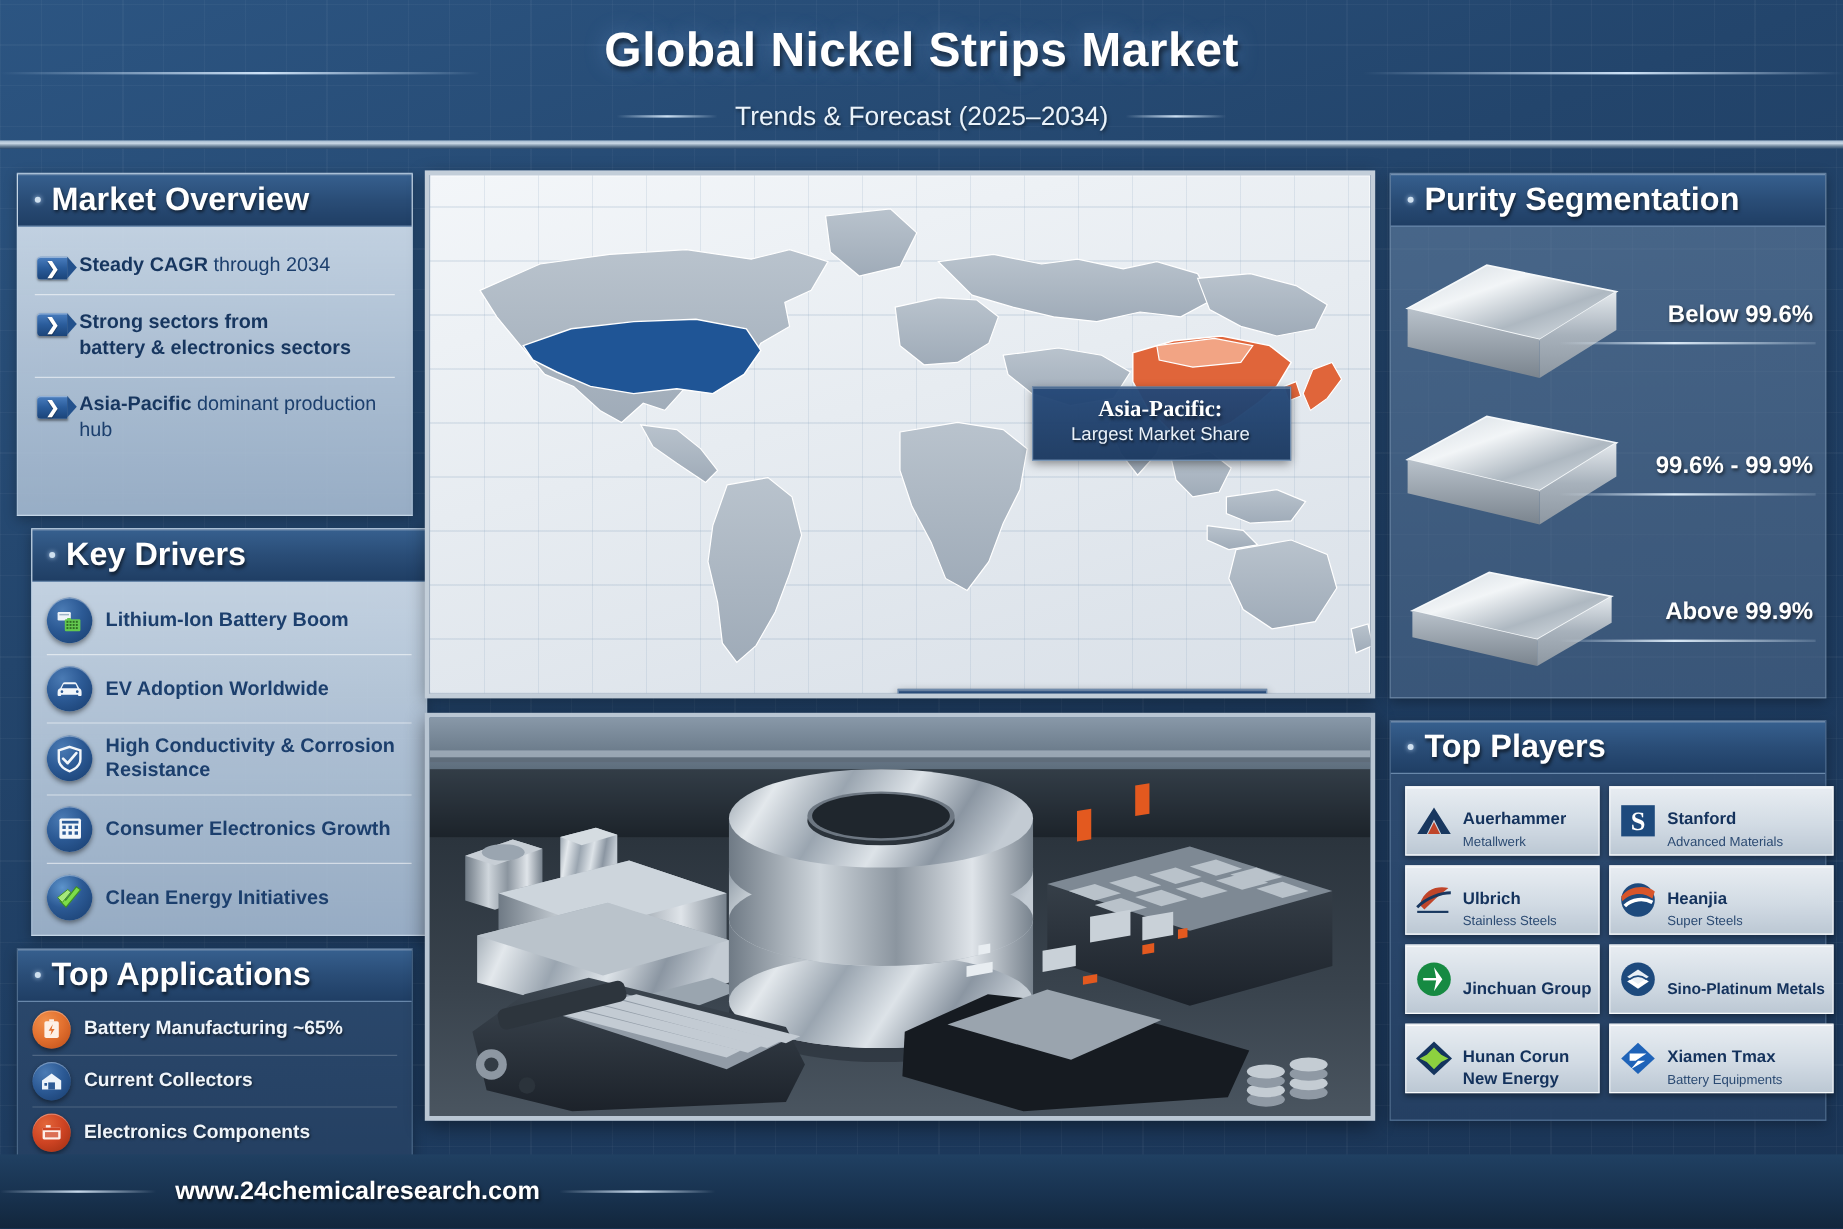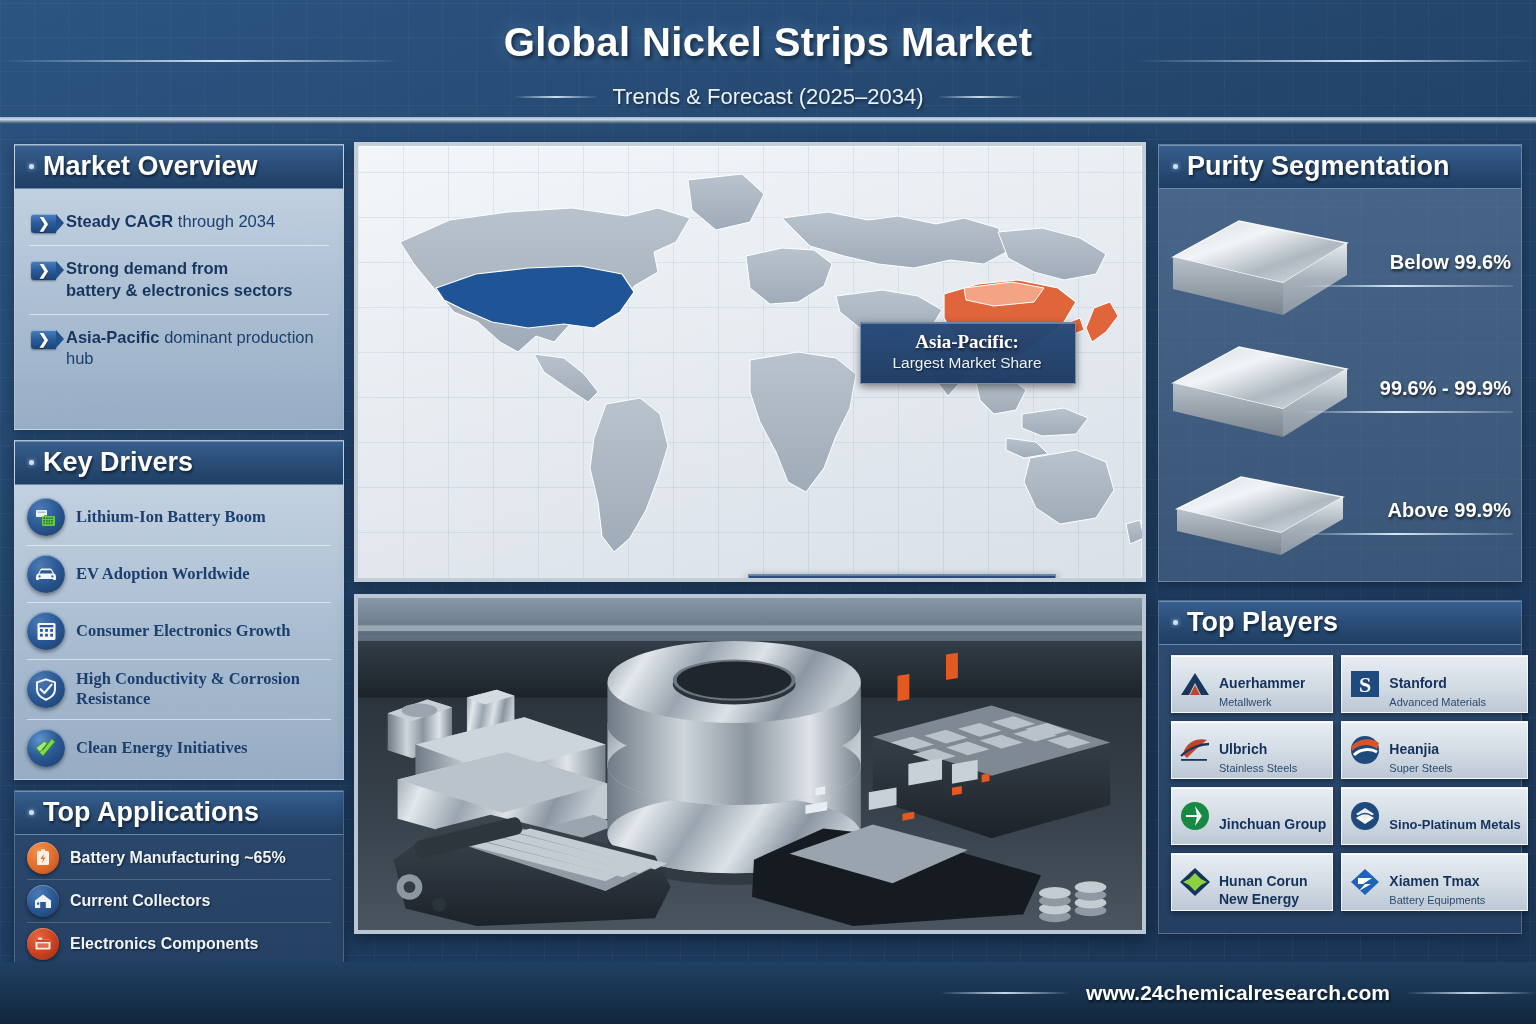--- a/index.html
+++ b/index.html
@@ -103,22 +103,22 @@
     border-top:9.5px solid transparent; border-bottom:9.5px solid transparent;
     border-left:8px solid #23518c;
   }
   .arrow-badge .chev{
     position:absolute; left:7px; top:2px; color:#fff; font-size:14px; font-weight:bold; line-height:15px;
     text-shadow:0 1px 1px rgba(0,0,0,.5);
   }
   .ov-text{ font-size:16.5px; line-height:1.32; color:#1c3f6d; }
   .ov-text b{ font-weight:bold; color:#17365f; }
 
-  #p-drivers{ left:14px; top:440px; width:330px; height:340px; }
-  .drv-list{ padding:4px 12px 0 12px;font-family:Liberation Serif, serif; }
+  #p-drivers{ left:26px; top:440px; width:330px; height:340px; }
+  .drv-list{ padding:4px 12px 0 12px; }
   .drv-item{ display:flex; align-items:center; gap:11px; padding:9px 0; min-height:54px;}
   .drv-item + .drv-item{ border-top:1px solid rgba(255,255,255,.55); }
   .drv-icon{
     flex:0 0 auto; width:38px; height:38px; border-radius:50%;
     background:radial-gradient(circle at 34% 28%, #4b7bb4 0%, #2c5a95 45%, #173c6d 100%);
     box-shadow:0 2px 4px rgba(0,0,0,.45), inset 0 1px 0 rgba(255,255,255,.35);
     display:flex; align-items:center; justify-content:center;
   }
   .drv-icon svg{ display:block; }
   .drv-label{ font-size:16.5px; font-weight:bold; color:#1c3f6d; line-height:1.24; }
@@ -202,21 +202,21 @@
   }
   .player-logo{ flex:0 0 auto; width:34px; height:34px; display:flex; align-items:center; justify-content:center; }
   .player-txt{ line-height:1.1; overflow:hidden;margin-top:16px; }
   .player-n1{ font-size:14px; font-weight:bold; color:#14325c; white-space:nowrap; }
   .player-n2{ font-size:11px; color:#2b4a72; white-space:nowrap; }
 
   
   #footer{
     position:absolute; left:0; bottom:0; width:1536px; height:62px; z-index:3;
     background:linear-gradient(180deg,#204062 0%, #18324f 55%, #12263c 100%);
-    display:flex; align-items:center; justify-content:flex-end; gap:16px;
+    display:flex; align-items:center; justify-content:flex-start; gap:16px;
   }
   #footer::before{
     content:""; position:absolute; left:0; top:0; width:100%; height:4px;
     background:linear-gradient(180deg,#93a8bd 0%, #5c7governance 60%, #2a4364 100%);
   }
   .ft-dash{ width:130px; height:2px;
     background:linear-gradient(90deg, rgba(205,225,245,0) 0%, rgba(218,235,252,.9) 50%, rgba(205,225,245,0) 100%); }
   #footer-url{ font-size:21px; font-weight:bold; color:#ffffff; text-shadow:1px 2px 3px rgba(0,0,0,.7); }
 </style>
 </head>
@@ -244,21 +244,21 @@
       <div class="ov-item">
         <span class="arrow-badge">
             <span class="chev">❯</span>
           </span>
         <span class="ov-text"><b>Steady CAGR</b><span> through 2034</span></span>
       </div>
       <div class="ov-item">
         <span class="arrow-badge">
             <span class="chev">❯</span>
           </span>
-        <span class="ov-text"><b>Strong demand from</b><br><b>battery &amp; electronics sectors</b></span>
+        <span class="ov-text"><b>Strong sectors from</b><br><b>battery &amp; electronics sectors</b></span>
       </div>
       <div class="ov-item">
         <span class="arrow-badge">
             <span class="chev">❯</span>
           </span>
         <span class="ov-text"><b>Asia-Pacific</b><span> dominant production hub</span></span>
       </div>
     </div>
   </div>
 
@@ -302,44 +302,44 @@
               <path d="M7 4.2 h10 l1.6 3.4 H5.4 Z" fill="#2c5a95"></path>
               <circle cx="5.6" cy="10.4" r="1.1" fill="#2c5a95"></circle>
               <circle cx="18.4" cy="10.4" r="1.1" fill="#2c5a95"></circle>
             </svg>
         </span>
         <span class="drv-label">EV Adoption Worldwide</span>
       </div>
 
       <div class="drv-item">
         <span class="drv-icon">
+          <svg width="22" height="23" viewBox="0 0 22 23">
+              <path d="M11 1.4 L20 4.4 v7.2 q0 6.6-9 10.2 Q2 18.2 2 11.6 V4.4 Z" fill="none" stroke="#f2f6fa" stroke-width="2"></path>
+              <path d="M5.6 11.2 L9.4 15 L16.6 6.6" fill="none" stroke="#f2f6fa" stroke-width="2.2" stroke-linecap="round" stroke-linejoin="round"></path>
+            </svg>
+        </span>
+        <span class="drv-label">High Conductivity &amp; Corrosion Resistance</span>
+      </div>
+
+      <div class="drv-item">
+        <span class="drv-icon">
           <svg width="21" height="21" viewBox="0 0 21 21">
               <rect x="1.5" y="2" width="18" height="17" rx="1.6" fill="#f2f6fa"></rect>
               <rect x="3.6" y="4" width="13.8" height="2.3" fill="#2c5a95"></rect>
               <g fill="#2c5a95">
                 <rect x="4" y="8" width="2.8" height="2.8"></rect>
                 <rect x="9.1" y="8" width="2.8" height="2.8"></rect>
                 <rect x="14.2" y="8" width="2.8" height="2.8"></rect>
                 <rect x="4" y="12.8" width="2.8" height="2.8"></rect>
                 <rect x="9.1" y="12.8" width="2.8" height="2.8"></rect>
                 <rect x="14.2" y="12.8" width="2.8" height="2.8"></rect>
               </g>
             </svg>
         </span>
         <span class="drv-label">Consumer Electronics Growth</span>
-      </div>
-
-      <div class="drv-item">
-        <span class="drv-icon">
-          <svg width="22" height="23" viewBox="0 0 22 23">
-              <path d="M11 1.4 L20 4.4 v7.2 q0 6.6-9 10.2 Q2 18.2 2 11.6 V4.4 Z" fill="none" stroke="#f2f6fa" stroke-width="2"></path>
-              <path d="M5.6 11.2 L9.4 15 L16.6 6.6" fill="none" stroke="#f2f6fa" stroke-width="2.2" stroke-linecap="round" stroke-linejoin="round"></path>
-            </svg>
-        </span>
-        <span class="drv-label">High Conductivity &amp; Corrosion Resistance</span>
       </div>
 
       <div class="drv-item">
         <span class="drv-icon" style="background:radial-gradient(circle at 34% 28%, #5d94cc 0%, #2c5a95 45%, #173c6d 100%);">
           <svg width="24" height="22" viewBox="0 0 24 22">
               <path d="M4 14 L9 19 L21 4.5 L17.6 2 L8.8 13.2 L6.4 10.6 Z" fill="#7ddc4a" stroke="#3f8f22" stroke-width=".9"></path>
               <path d="M2 11 L6 15 L13 6.5 L10.5 4.2 Z" fill="#a6e87c" stroke="#3f8f22" stroke-width=".8"></path>
             </svg>
         </span>
         <span class="drv-label">Clean Energy Initiatives</span>

